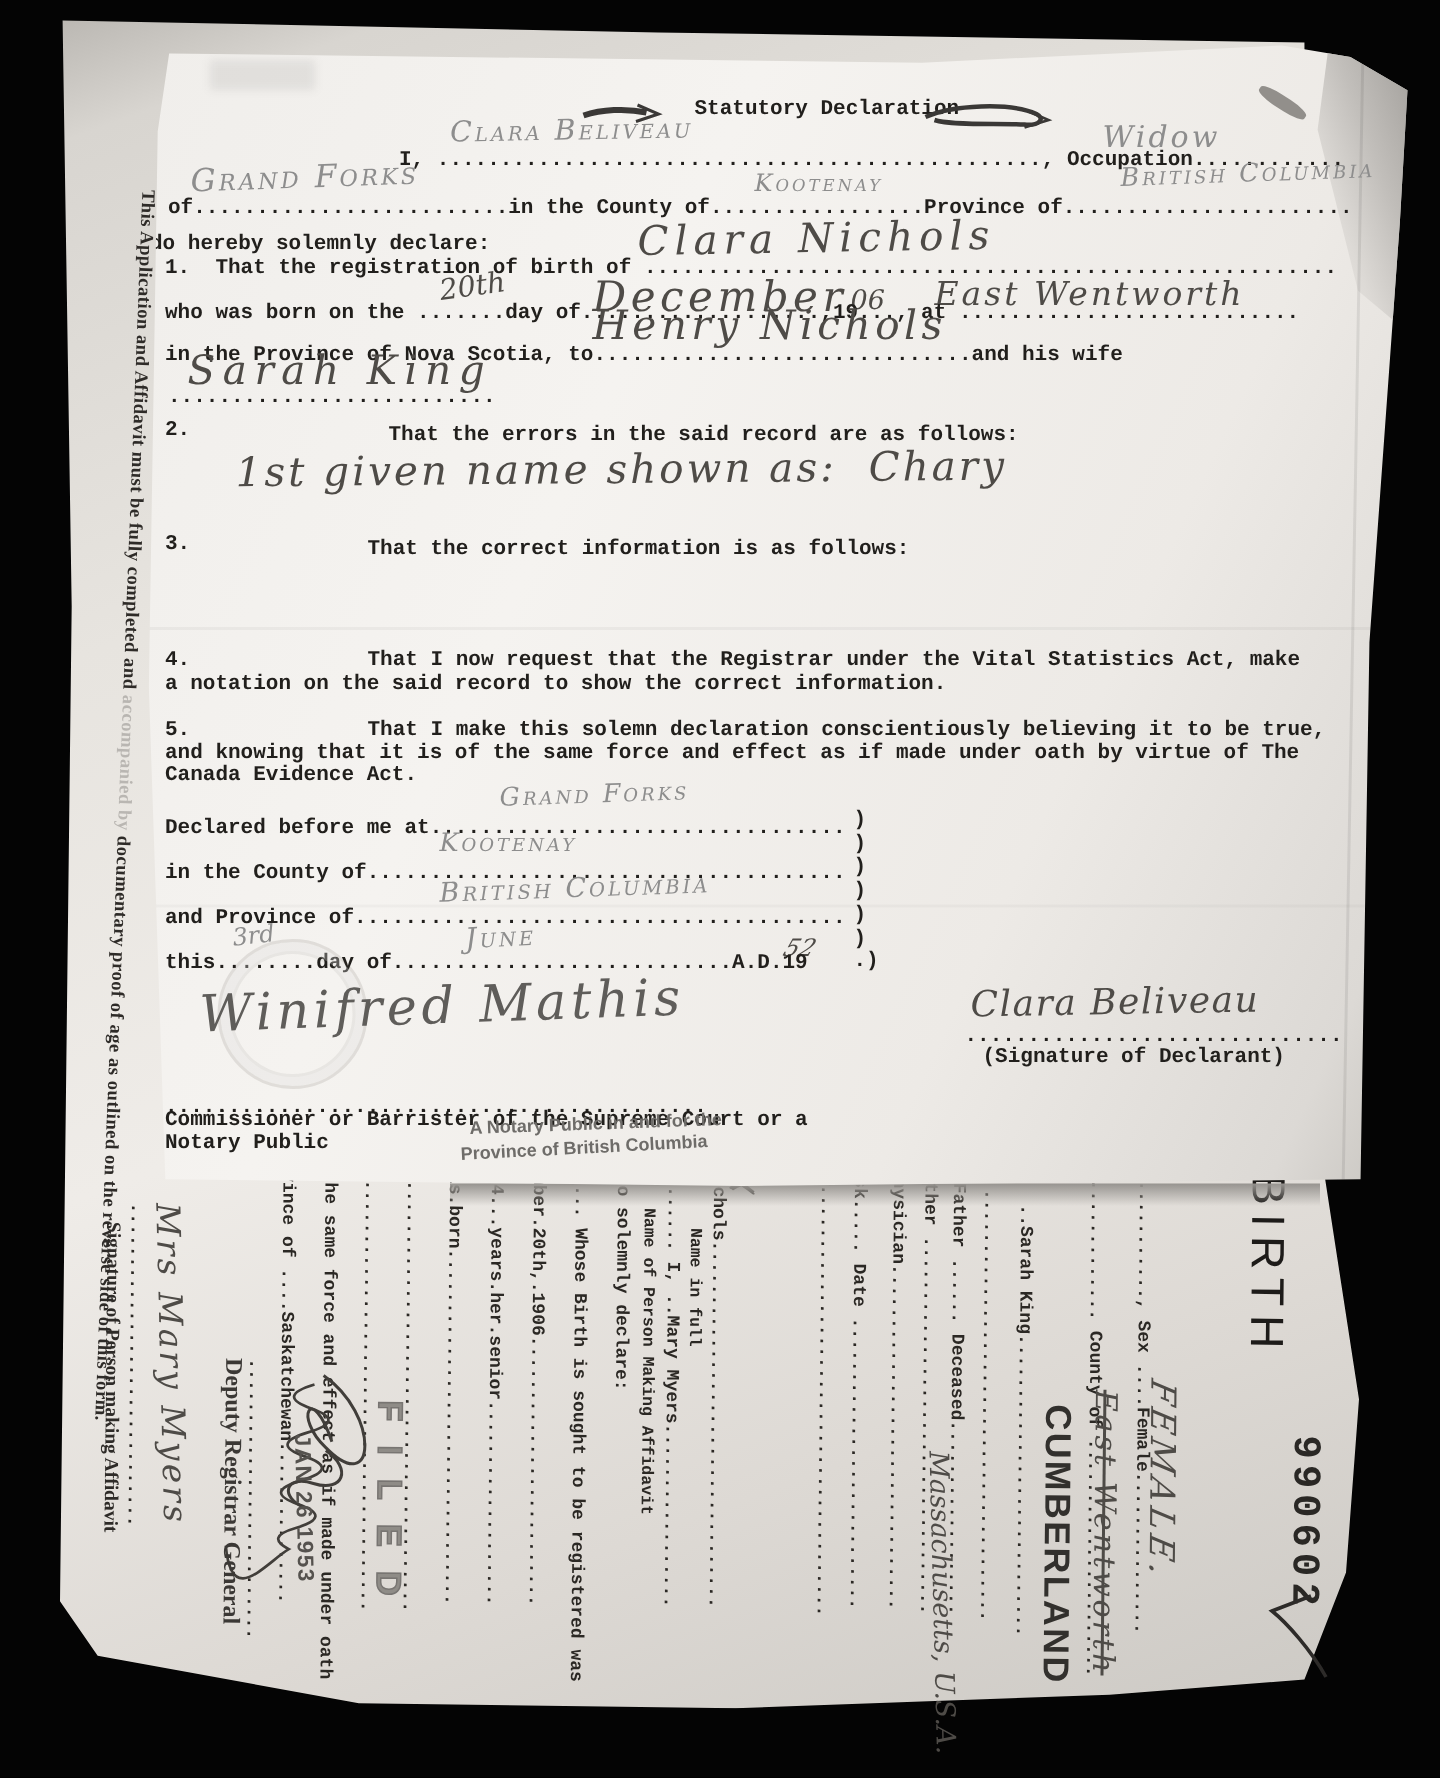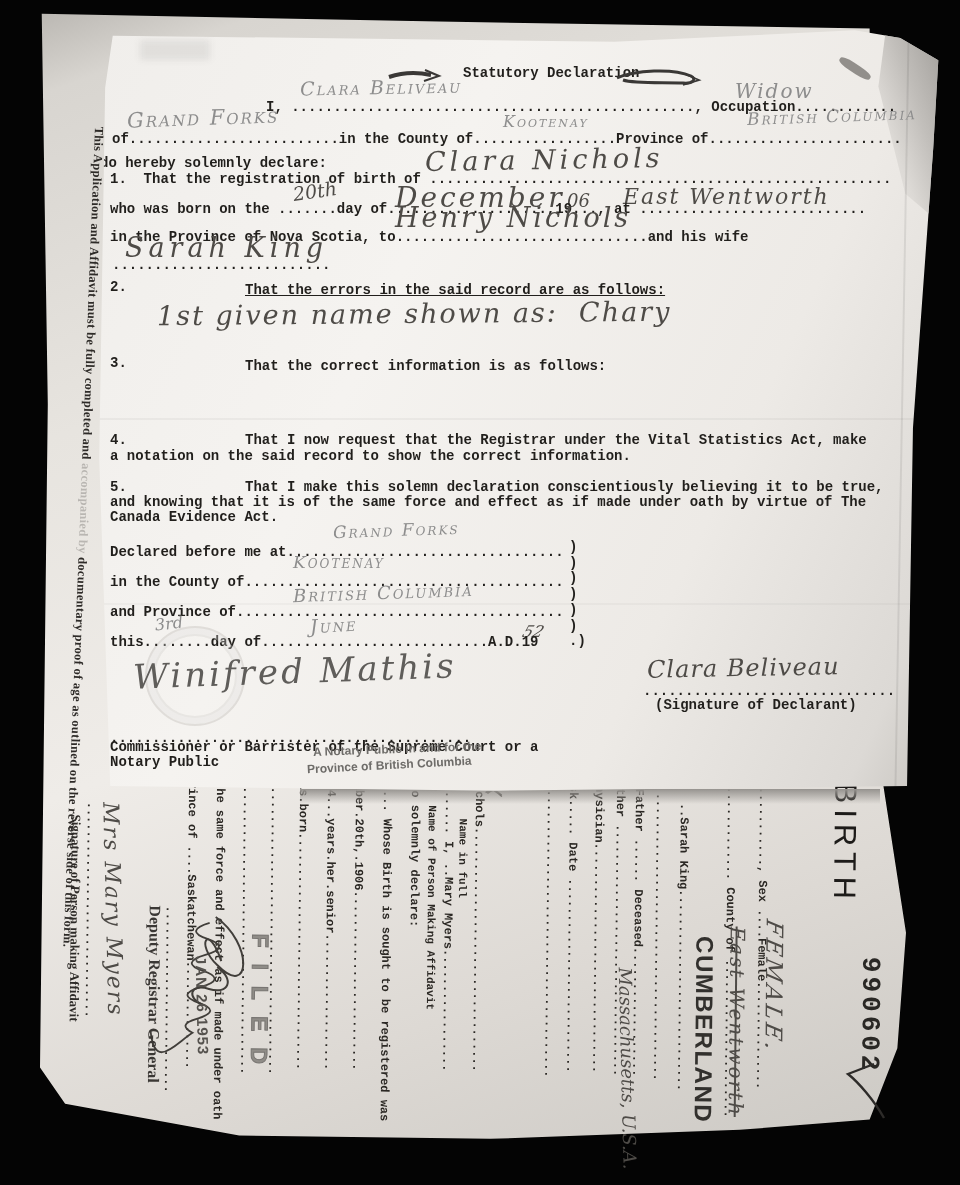--- a/index.html
+++ b/index.html
@@ -145,21 +145,21 @@
     <span class="hand pen" style="left:528px;top:158px;font-size:22px;letter-spacing:2px;">East Wentworth</span>
     <span class="t" style="left:15px;top:174px;">who was born on the .......day of...................,19..., at ...........................</span>
 
     <span class="hand pen" style="left:300px;top:176px;font-size:27px;letter-spacing:3px;">Henry Nichols</span>
     <span class="t" style="left:15px;top:202px;">in the Province of Nova Scotia, to..............................and his wife</span>
 
     <span class="hand pen" style="left:30px;top:206px;font-size:27px;letter-spacing:5px;">Sarah King</span>
     <span class="t" style="left:17px;top:230px;">..........................</span>
 
     <span class="t" style="left:15px;top:252px;">2.</span>
-    <span class="t" style="left:150px;top:255px;text-decoration:underline;">That the errors in the said record are as follows:</span>
+    <span class="t" style="left:164px;top:255px;">That the errors in the said record are as follows:</span>
     <span class="hand pen" style="left:62px;top:272px;font-size:27px;letter-spacing:2px;transform:rotate(-.5deg);">1st given name shown as:  Chary</span>
 
     <span class="t" style="left:15px;top:328px;">3.</span>
     <span class="t" style="left:150px;top:331px;">That the correct information is as follows:</span>
 
     <span class="t" style="left:15px;top:405px;">4.</span>
     <span class="t" style="left:15px;top:421px;">a notation on the said record to show the correct information.</span>
     <span class="t" style="left:150px;top:405px;">That I now request that the Registrar under the Vital Statistics Act, make</span>
 
     <span class="t" style="left:15px;top:452px;">5.</span>

